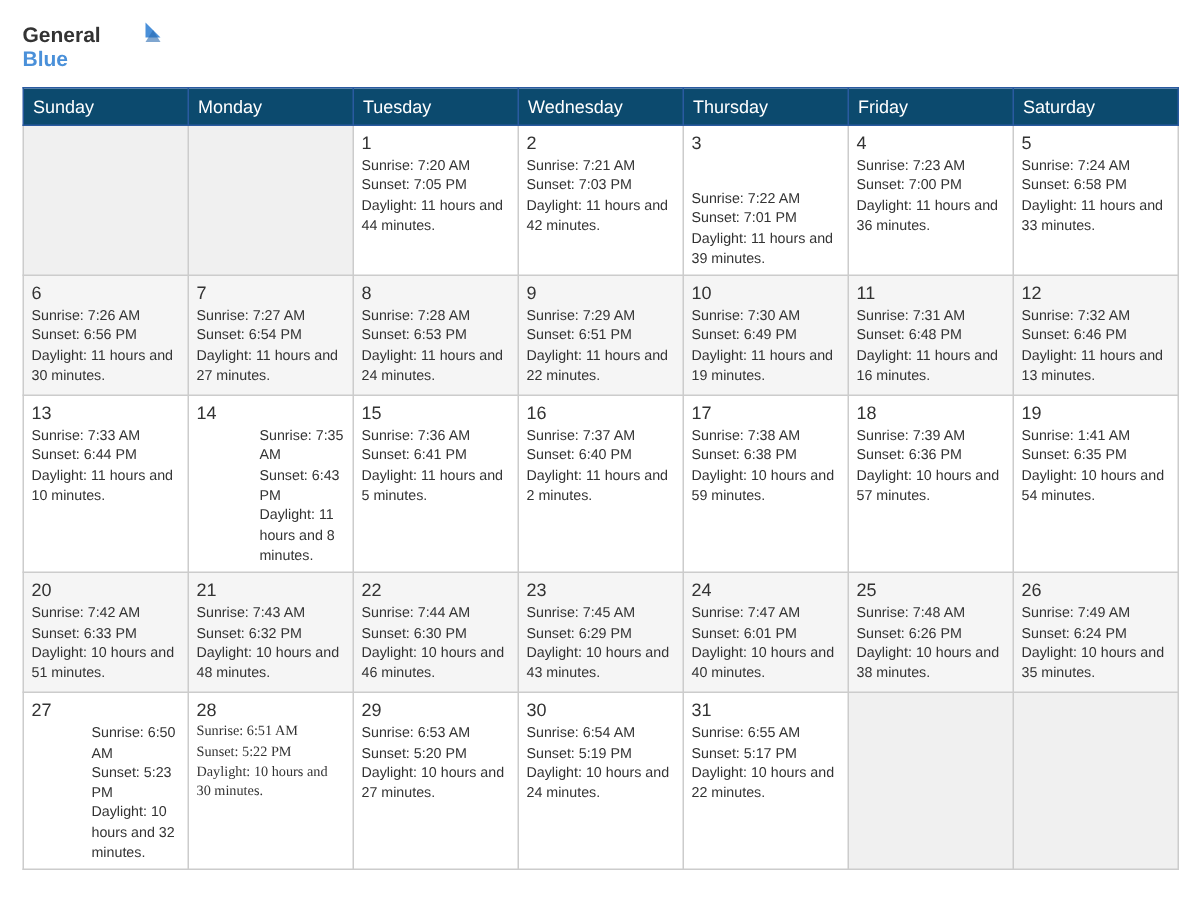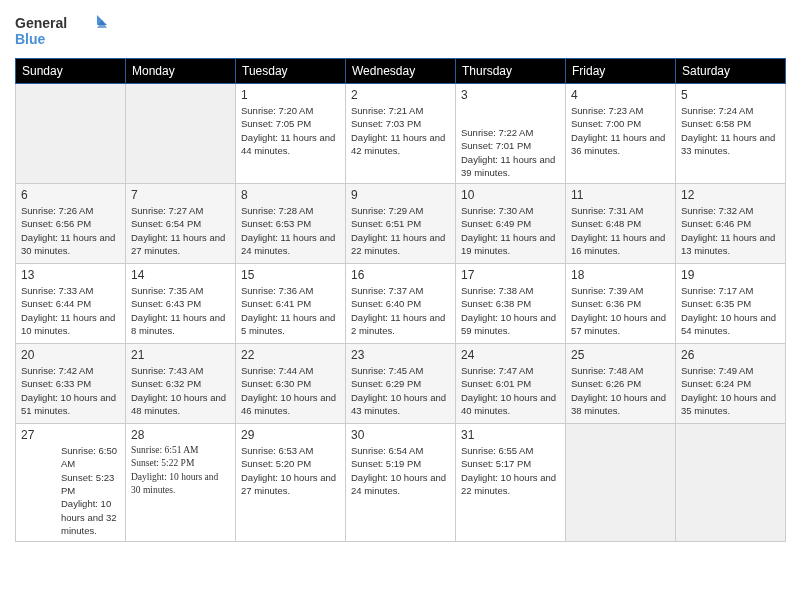--- a/index.html
+++ b/index.html
@@ -39,21 +39,21 @@
     .location {
       font-size: 16px;
       color: #555;
     }
     .calendar {
       width: 100%;
       border-collapse: collapse;
       font-size: 10px;
     }
     .calendar thead th {
-      background: #000000;
+      background: #0c4a6e;
       color: #fff;
       text-align: left;
       padding: 5px 6px;
       font-size: 12px;
       font-weight: normal;
       border: 1px solid #2a5aa0;
     }
     .calendar tbody td {
       border: 1px solid #ccc;
       vertical-align: top;
@@ -192,21 +192,21 @@
         </tr>
         <tr>
           <td>
             <span class="day-num">13</span>
             <div class="day-info" style="white-space: pre-line;">Sunrise: 7:33 AM
 Sunset: 6:44 PM
 Daylight: 11 hours and 10 minutes.</div>
           </td>
           <td>
             <span class="day-num">14</span>
-            <div class="day-info" style="white-space: pre-line;">Sunrise: 7:35 AM
+            <div class="day-info" style="white-space: pre-line; margin-left: 42px;">Sunrise: 7:35 AM
 Sunset: 6:43 PM
 Daylight: 11 hours and 8 minutes.</div>
           </td>
           <td>
             <span class="day-num">15</span>
             <div class="day-info" style="white-space: pre-line;">Sunrise: 7:36 AM
 Sunset: 6:41 PM
 Daylight: 11 hours and 5 minutes.</div>
           </td>
           <td>
@@ -222,21 +222,21 @@
 Daylight: 10 hours and 59 minutes.</div>
           </td>
           <td>
             <span class="day-num">18</span>
             <div class="day-info" style="white-space: pre-line;">Sunrise: 7:39 AM
 Sunset: 6:36 PM
 Daylight: 10 hours and 57 minutes.</div>
           </td>
           <td>
             <span class="day-num">19</span>
-            <div class="day-info" style="white-space: pre-line;">Sunrise: 7:17 AM
+            <div class="day-info" style="white-space: pre-line;">Sunrise: 1:41 AM
 Sunset: 6:35 PM
 Daylight: 10 hours and 54 minutes.</div>
           </td>
         </tr>
         <tr>
           <td>
             <span class="day-num">20</span>
             <div class="day-info" style="white-space: pre-line;">Sunrise: 7:42 AM
 Sunset: 6:33 PM
 Daylight: 10 hours and 51 minutes.</div>

